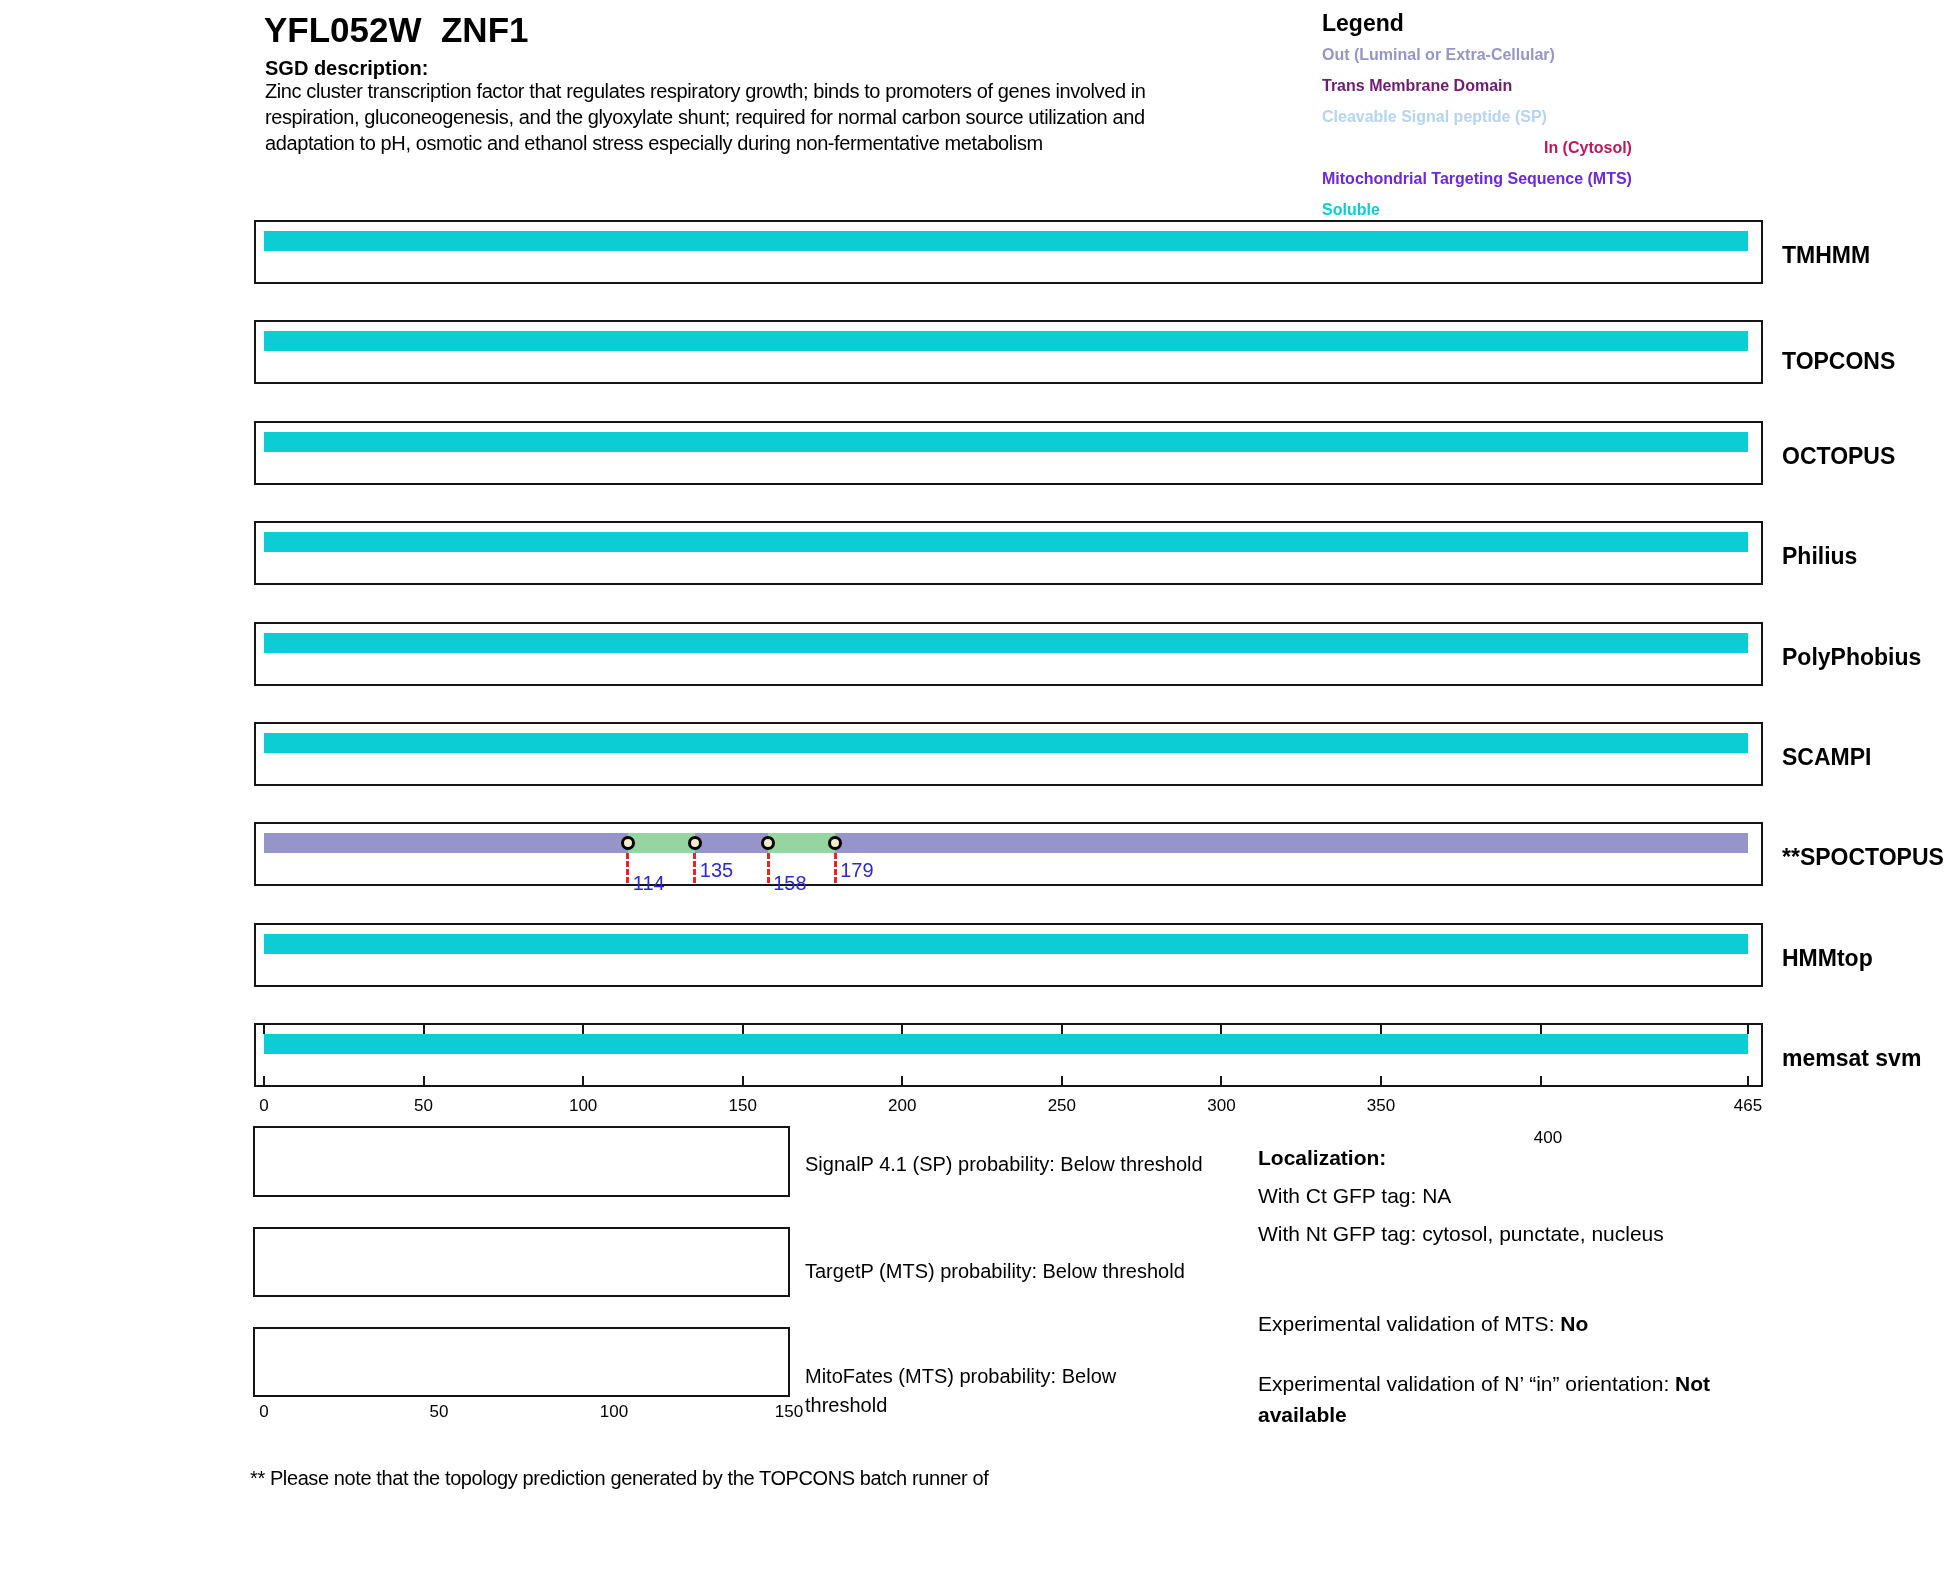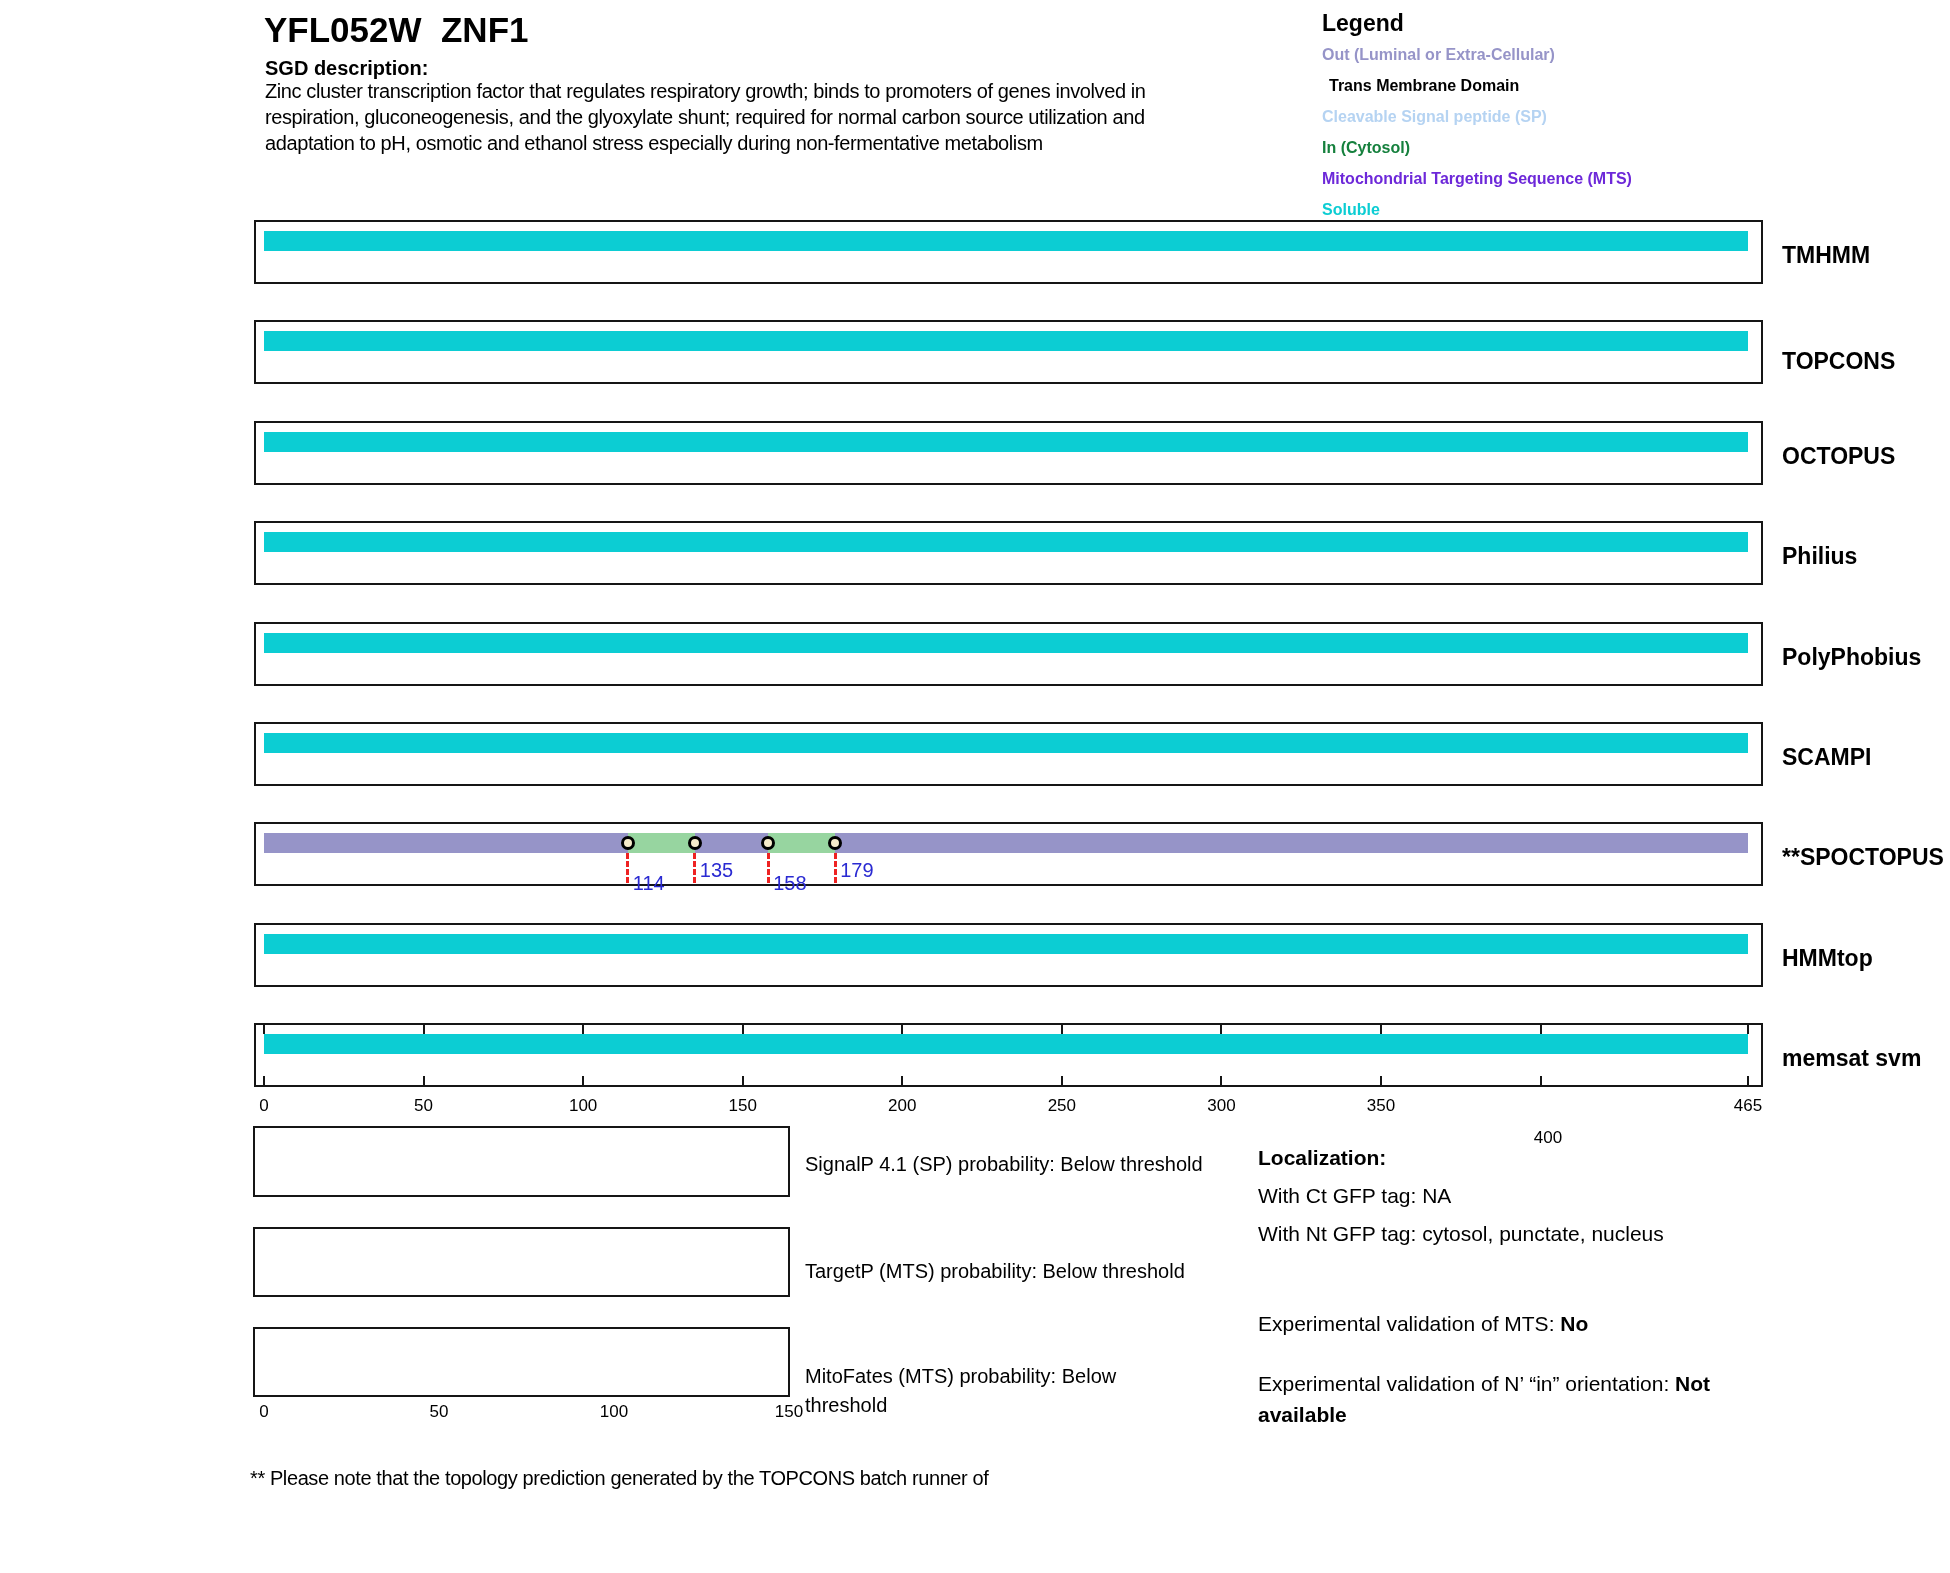--- a/index.html
+++ b/index.html
@@ -37,23 +37,23 @@
   <div class="page-title">YFL052W  ZNF1</div>
   <div class="sgd-label">SGD description:</div>
   <div class="desc-line" style="top:80px">Zinc cluster transcription factor that regulates respiratory growth; binds to promoters of genes involved in</div>
   <div class="desc-line" style="top:106px">respiration, gluconeogenesis, and the glyoxylate shunt; required for normal carbon source utilization and</div>
   <div class="desc-line" style="top:132px">adaptation to pH, osmotic and ethanol stress especially during non-fermentative metabolism</div>
 
   <div class="legend-wrap">
     <div class="legend-title">Legend</div>
     <div id="legend-items">
         <div class="legend-item" style="color: rgb(150, 148, 200);">Out (Luminal or Extra-Cellular)</div>
-        <div class="legend-item" style="color: #000000; margin-left: 7px;">Trans Membrane Domain</div>
+        <div class="legend-item" style="color: #701a75;">Trans Membrane Domain</div>
         <div class="legend-item" style="color: rgb(181, 211, 242);">Cleavable Signal peptide (SP)</div>
-        <div class="legend-item" style="color: #15803d;">In (Cytosol)</div>
+        <div class="legend-item" style="color: #be185d; text-align: right;">In (Cytosol)</div>
         <div class="legend-item" style="color: #6d28d9;">Mitochondrial Targeting Sequence (MTS)</div>
         <div class="legend-item" style="color: rgb(12, 205, 211);">Soluble</div>
       </div>
   </div>
 
   <div id="tracks-layer">
       <div class="track-box" style="left: 254px; top: 220px; width: 1509px; height: 64px;"></div>
       <div class="seg" style="left: 264px; top: 231px; width: 1484px; height: 20px; background: rgb(12, 205, 211);"></div>
       <div class="track-label" style="left: 1782px; top: 242px;">TMHMM</div>
       <div class="track-box" style="left: 254px; top: 320px; width: 1509px; height: 64px;"></div>

